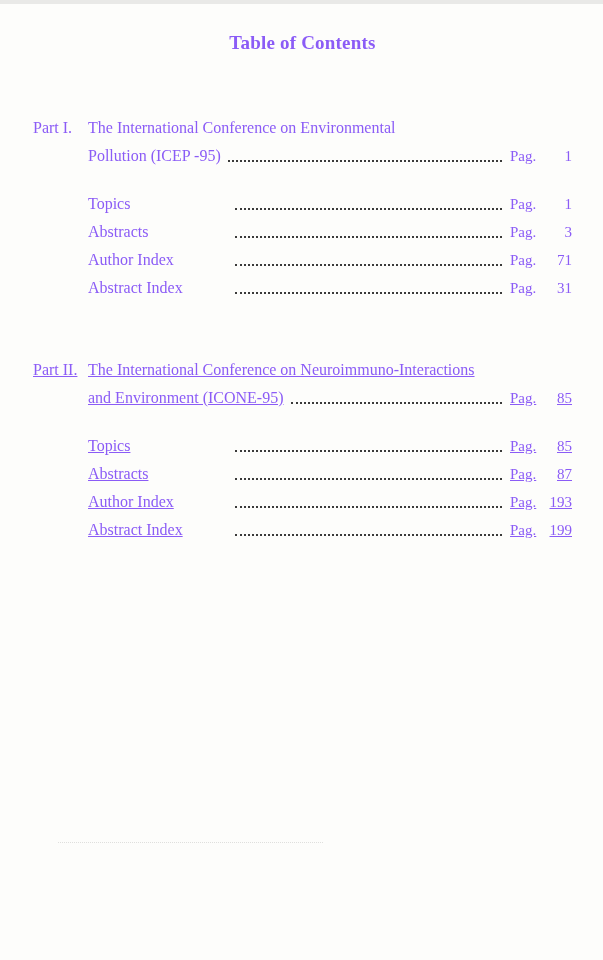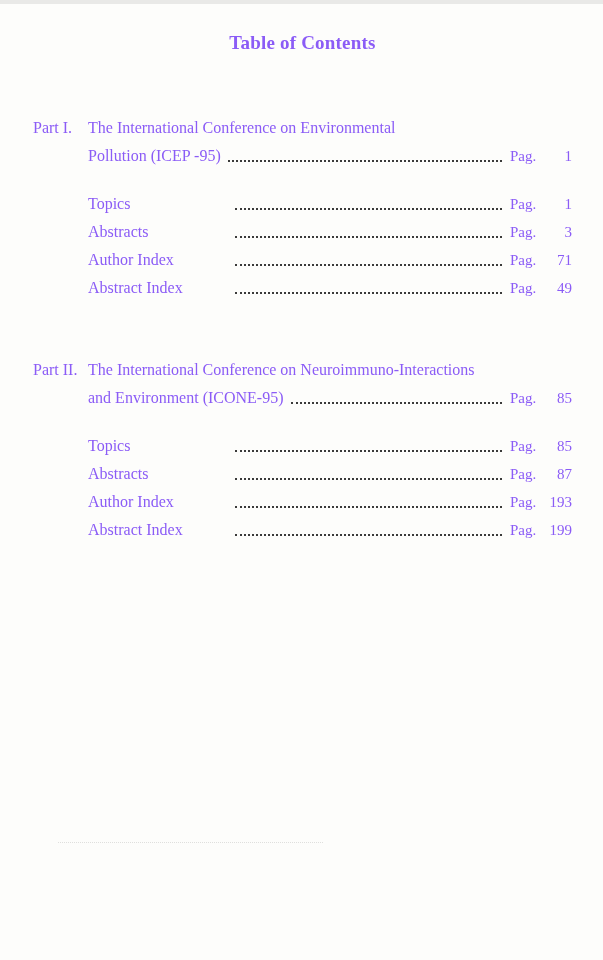--- a/index.html
+++ b/index.html
@@ -26,21 +26,21 @@
     padding-top: 28px;
     text-align: center;
     font-size: 19px;
     font-weight: bold;
     letter-spacing: 0.2px;
   }
   .part {
     font-size: 16px;
   }
   .part-1 { margin-top: 60px; font-family: Liberation Serif, serif; }
-  .part-2 { margin-top: 54px; }
+  .part-2 { margin-top: 54px; text-decoration: underline; }
   .part-head {
     display: flex;
     line-height: 28px;
   }
   .part-label {
     flex: none;
     width: 55px;
   }
   .part-title {
     flex: 1;
@@ -146,21 +146,21 @@
           <span class="pagecol">
             <span class="pag">Pag.</span>
             <span class="num">71</span>
           </span>
         </div>
         <div class="entry">
           <span class="entry-label">Abstract Index</span>
           <span class="leader"></span>
           <span class="pagecol">
             <span class="pag">Pag.</span>
-            <span class="num">49</span>
+            <span class="num">31</span>
           </span>
         </div>
       </div>
     </section>
 
     <section class="part part-2">
       <div class="part-head">
         <span class="part-label">Part II.</span>
         <div class="part-title">
           <div class="pt-line1">The International Conference on Neuroimmuno-Interactions</div>

